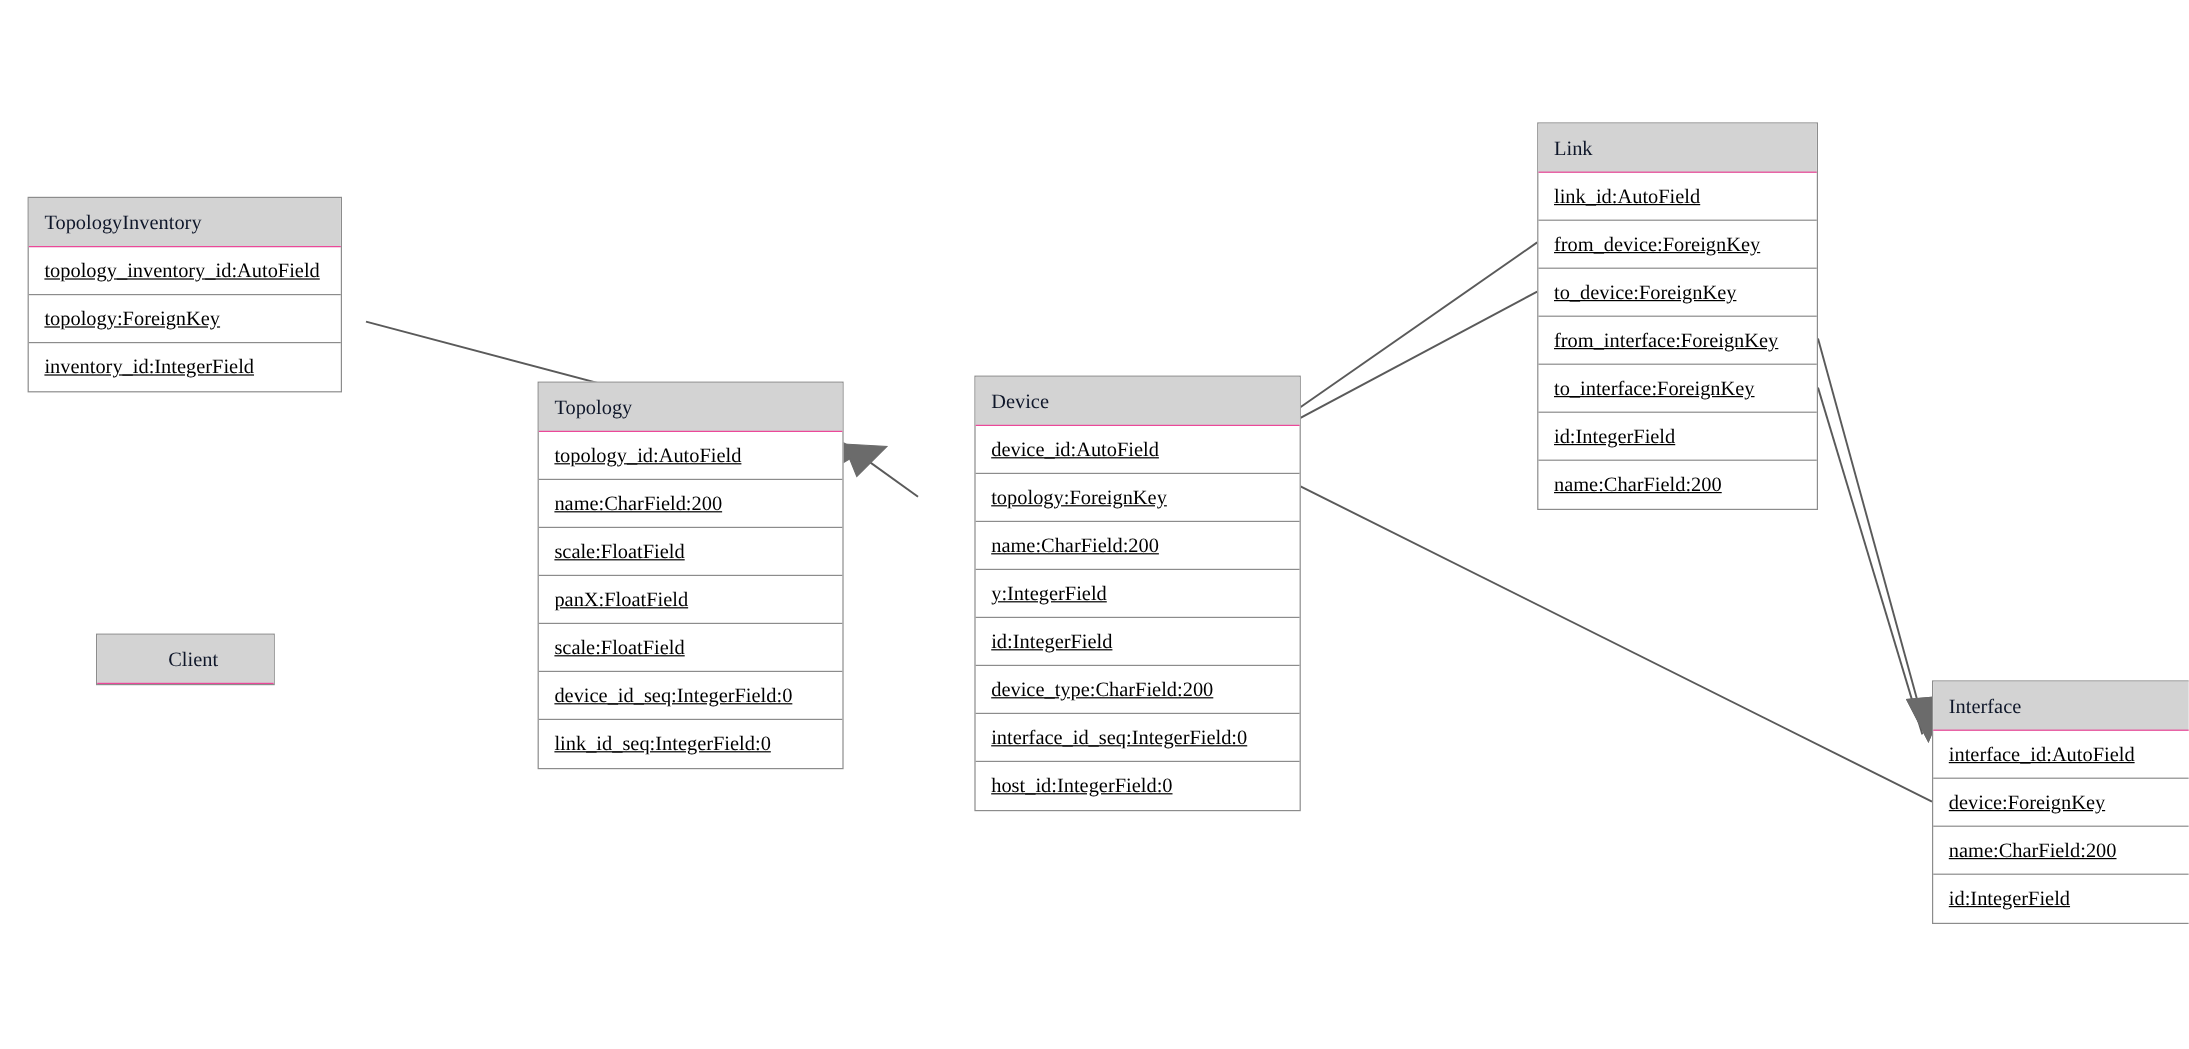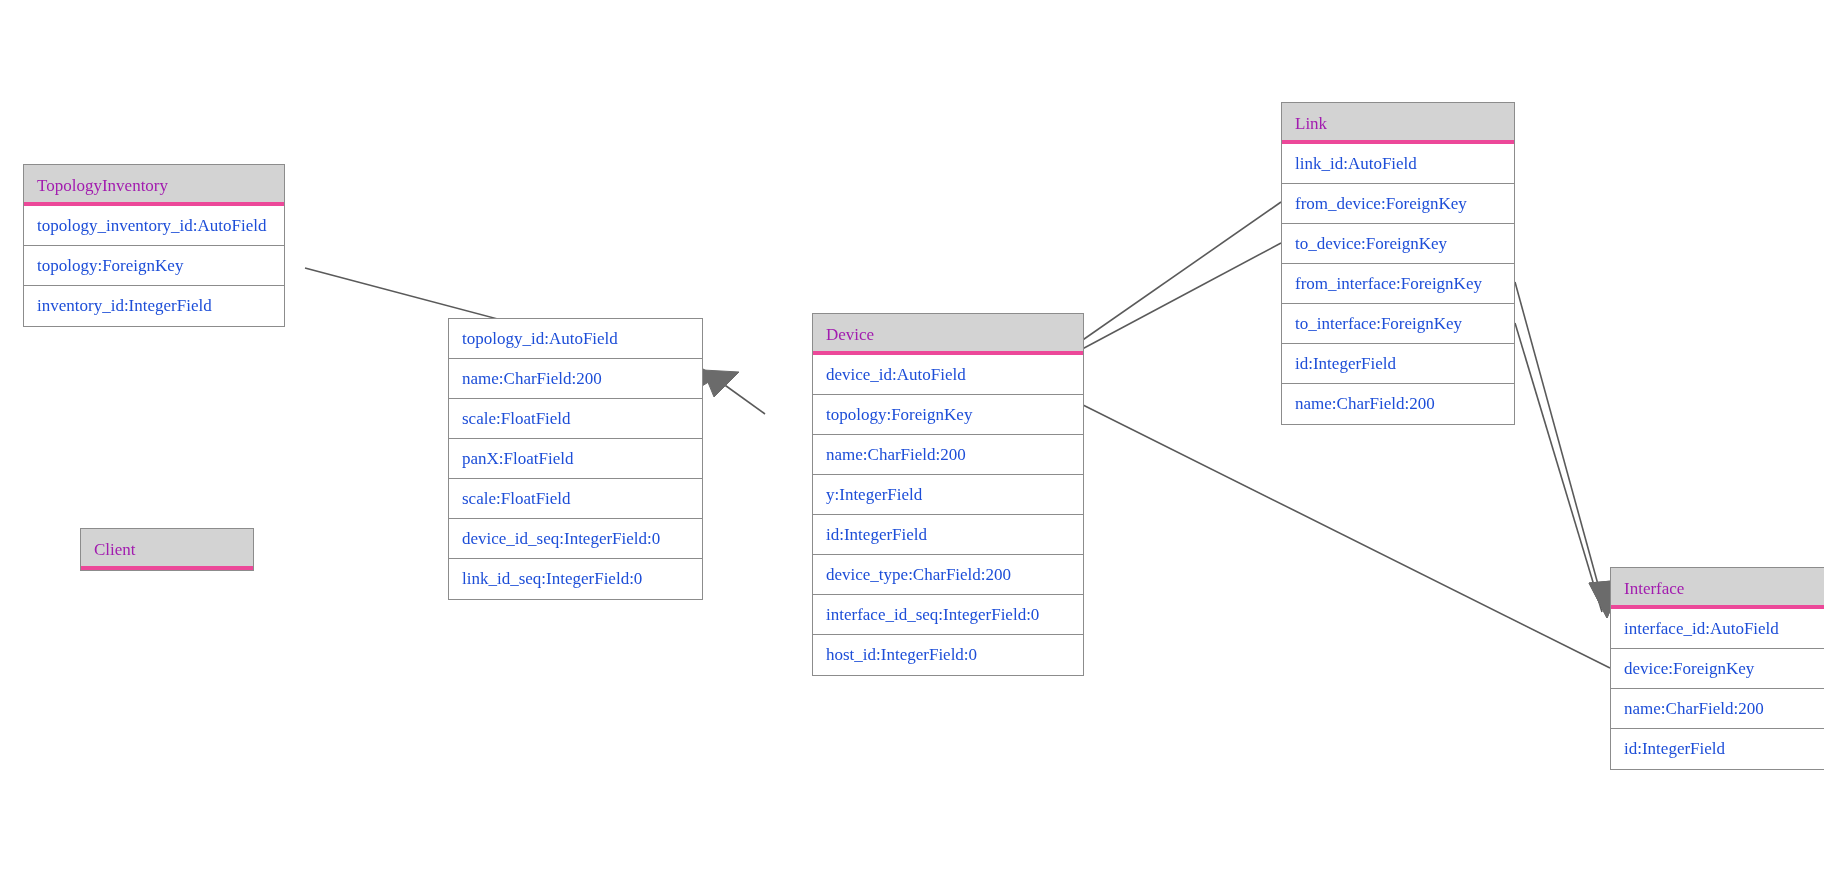--- a/index.html
+++ b/index.html
@@ -32,40 +32,41 @@
     box-sizing: border-box;
     border: 1px solid #8c8c8c;
     background: #ffffff;
     z-index: 2;
   }
   .entity-header {
     box-sizing: border-box;
     height: 41px;
     line-height: 41px;
     background: #d3d3d3;
-    border-bottom: 4px solid #ec4899;
+    border-bottom: 1px solid #ec4899;
     padding: 0 0 0 13px;
     font-size: 17px;
-    color: #a21caf;
+    color: #0f172a;
     white-space: nowrap;
     overflow: hidden;
   }
   .entity-rows {
     display: block;
   }
   .entity-row {
     box-sizing: border-box;
     height: 40px;
     line-height: 40px;
     border-bottom: 1px solid #8c8c8c;
     padding: 0 10px 0 13px;
     font-size: 17px;
-    color: #1d4ed8;
+    color: #000000;
     white-space: nowrap;
     overflow: hidden;
+    text-decoration: underline;
   }
   .entity-row:last-child {
     border-bottom: none;
   }
 </style>
 </head>
 <body>
 
 <div id="canvas">
 
@@ -102,24 +103,25 @@
 
   <div id="entity-layer">
       <div class="entity" style="left: 23px; top: 164px; width: 262px;">
         <div class="entity-header">TopologyInventory</div>
         <div class="entity-rows">
           <div class="entity-row">topology_inventory_id:AutoField</div>
           <div class="entity-row">topology:ForeignKey</div>
           <div class="entity-row">inventory_id:IntegerField</div>
         </div>
       </div>
-      <div class="entity" style="left: 80px; top: 528px; width: 174px;">
+      <div class="entity" style="left: 80px; top: 528px; width: 149px; text-align: center;">
         <div class="entity-header">Client</div>
       </div>
       <div class="entity" style="left: 448px; top: 318px; width: 255px;">
+        <div class="entity-header">Topology</div>
         <div class="entity-rows">
           <div class="entity-row">topology_id:AutoField</div>
           <div class="entity-row">name:CharField:200</div>
           <div class="entity-row">scale:FloatField</div>
           <div class="entity-row">panX:FloatField</div>
           <div class="entity-row">scale:FloatField</div>
           <div class="entity-row">device_id_seq:IntegerField:0</div>
           <div class="entity-row">link_id_seq:IntegerField:0</div>
         </div>
       </div>

